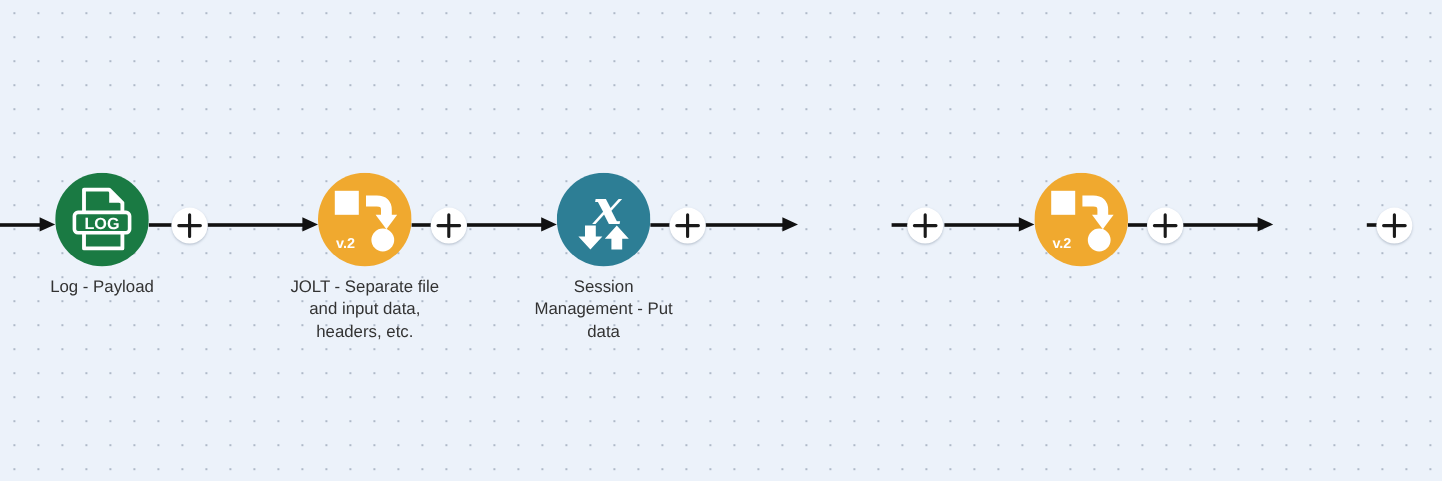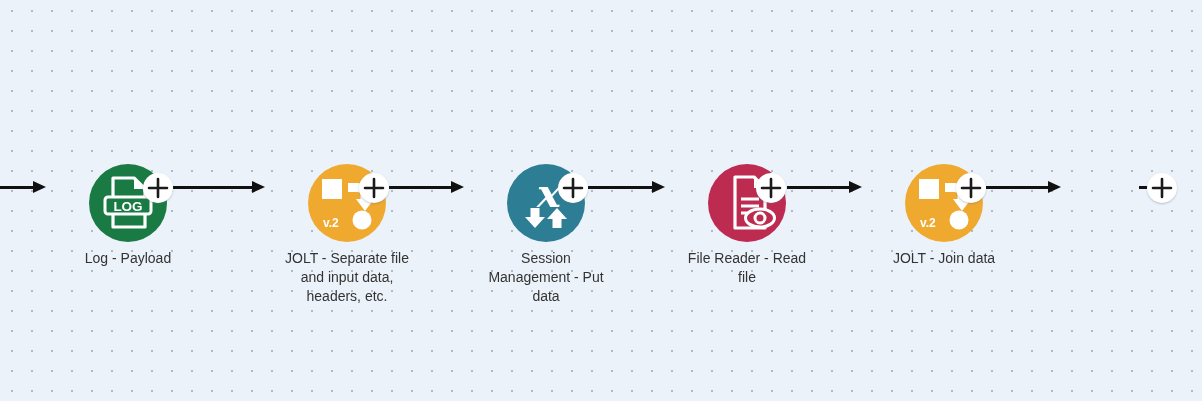--- a/index.html
+++ b/index.html
@@ -20,23 +20,22 @@
     position: absolute; top: 186px; height: 3px;
     background: #111111;
   }
   .arrow-head {
     position: absolute; top: 181px; width: 0; height: 0;
     border-top: 6.5px solid transparent;
     border-bottom: 6.5px solid transparent;
     border-left: 13px solid #111111;
   }
   .node {
-    position: absolute; top: 164px; width: 78px; height: 78px;
+    position: absolute; top: 144px; width: 78px; height: 78px;
     cursor: pointer;
-    margin-left: 43px;
   }
   .node svg.node-circle { display: block; width: 78px; height: 78px; }
   .node-label {
     position: absolute; top: 85px; left: 50%;
     transform: translateX(-50%);
     width: 190px;
     text-align: center;
     font-size: 14px; line-height: 19px;
     color: #333333;
     white-space: nowrap;
@@ -111,46 +110,32 @@
       <circle cx="39" cy="39" r="39" fill="#2D7E95"></circle>
       <g>
         <text x="42" y="43" text-anchor="middle" font-size="40" font-style="italic" font-weight="bold" fill="#fff" font-family="DejaVu Serif, serif">x</text>
         <polygon points="23.5,44 32.5,44 32.5,53 38,53 28,64 18,53 23.5,53" fill="#fff"></polygon>
         <polygon points="45.5,64 54.5,64 54.5,55 60,55 50,44 40,55 45.5,55" fill="#fff"></polygon>
       </g>
     </svg>
     <div class="node-label">Session<br>Management - Put<br>data</div>
   </div>
 
-  <div class="node" style="left:665px">
-    <svg class="node-circle" viewBox="0 0 78 78">
-      <circle cx="39" cy="39" r="39" fill="#BE2B50"></circle>
-      <g>
-        <path d="M27 13 H46 L57 24 V64 H27 Z" fill="none" stroke="#fff" stroke-width="3.2" stroke-linejoin="round"></path>
-        <polygon points="46,13 57,24 46,24" fill="#fff"></polygon>
-        <path d="M33 35 H51 M33 42 H51 M33 49 H51" stroke="#fff" stroke-width="3"></path>
-        <ellipse cx="52" cy="54" rx="14.5" ry="9" stroke="#fff" stroke-width="3" fill="#BE2B50"></ellipse>
-        <circle cx="52" cy="54" r="5" fill="none" stroke="#fff" stroke-width="3"></circle>
-      </g>
-    </svg>
-    <div class="node-label">File Reader - Read<br>file</div>
-  </div>
 
   <div class="node" style="left:862px">
     <svg class="node-circle" viewBox="0 0 78 78">
       <circle cx="39" cy="39" r="39" fill="#F0A92F"></circle>
       <g>
         <rect x="14" y="15" width="20" height="20" fill="#fff"></rect>
         <path d="M40 23.5 H49 Q57 23.5 57 31 V36" fill="none" stroke="#fff" stroke-width="9"></path>
         <polygon points="48,35 66,35 57,47" fill="#fff"></polygon>
         <circle cx="54" cy="56" r="9.5" fill="#fff"></circle>
         <text x="15" y="63" font-size="12" font-weight="bold" fill="#fff" font-family="Liberation Sans, sans-serif">v.2</text>
       </g>
     </svg>
-    <div class="node-label">JOLT - Join data</div>
   </div>
 
 
   <div class="plus-btn" style="left:143px">
     <svg viewBox="0 0 30 30">
         <path d="M15 6 V24 M6 15 H24" stroke="#1a1a1a" stroke-width="2.6" stroke-linecap="round"></path>
       </svg>
   </div>
   <div class="plus-btn" style="left:359px">
     <svg viewBox="0 0 30 30">

